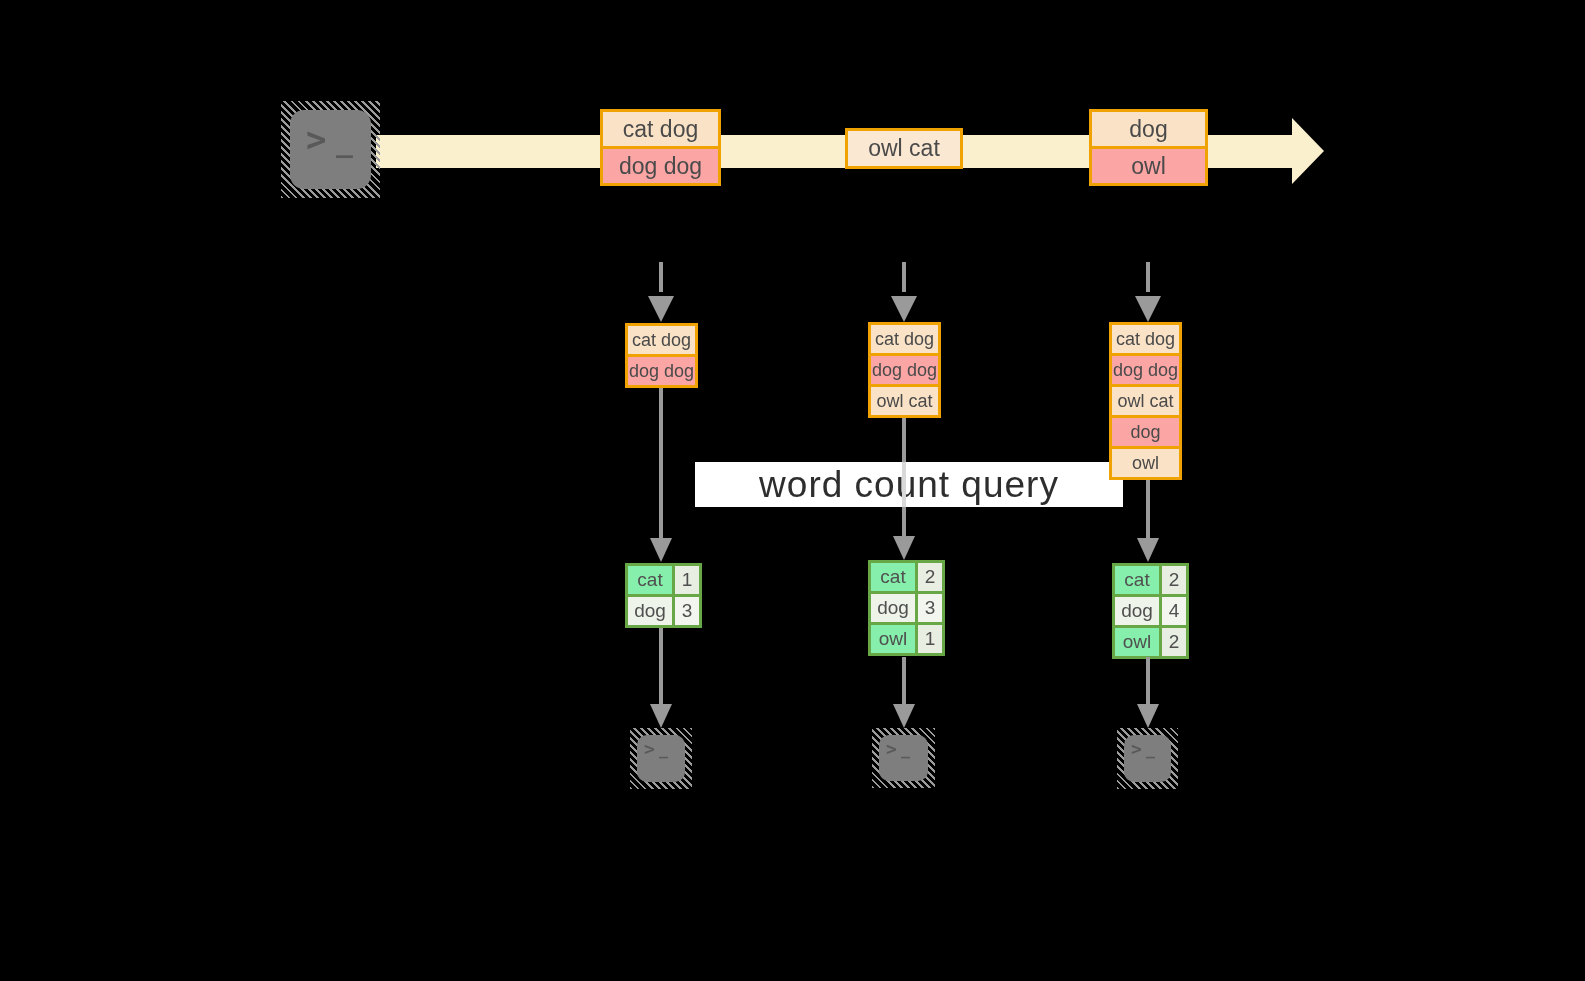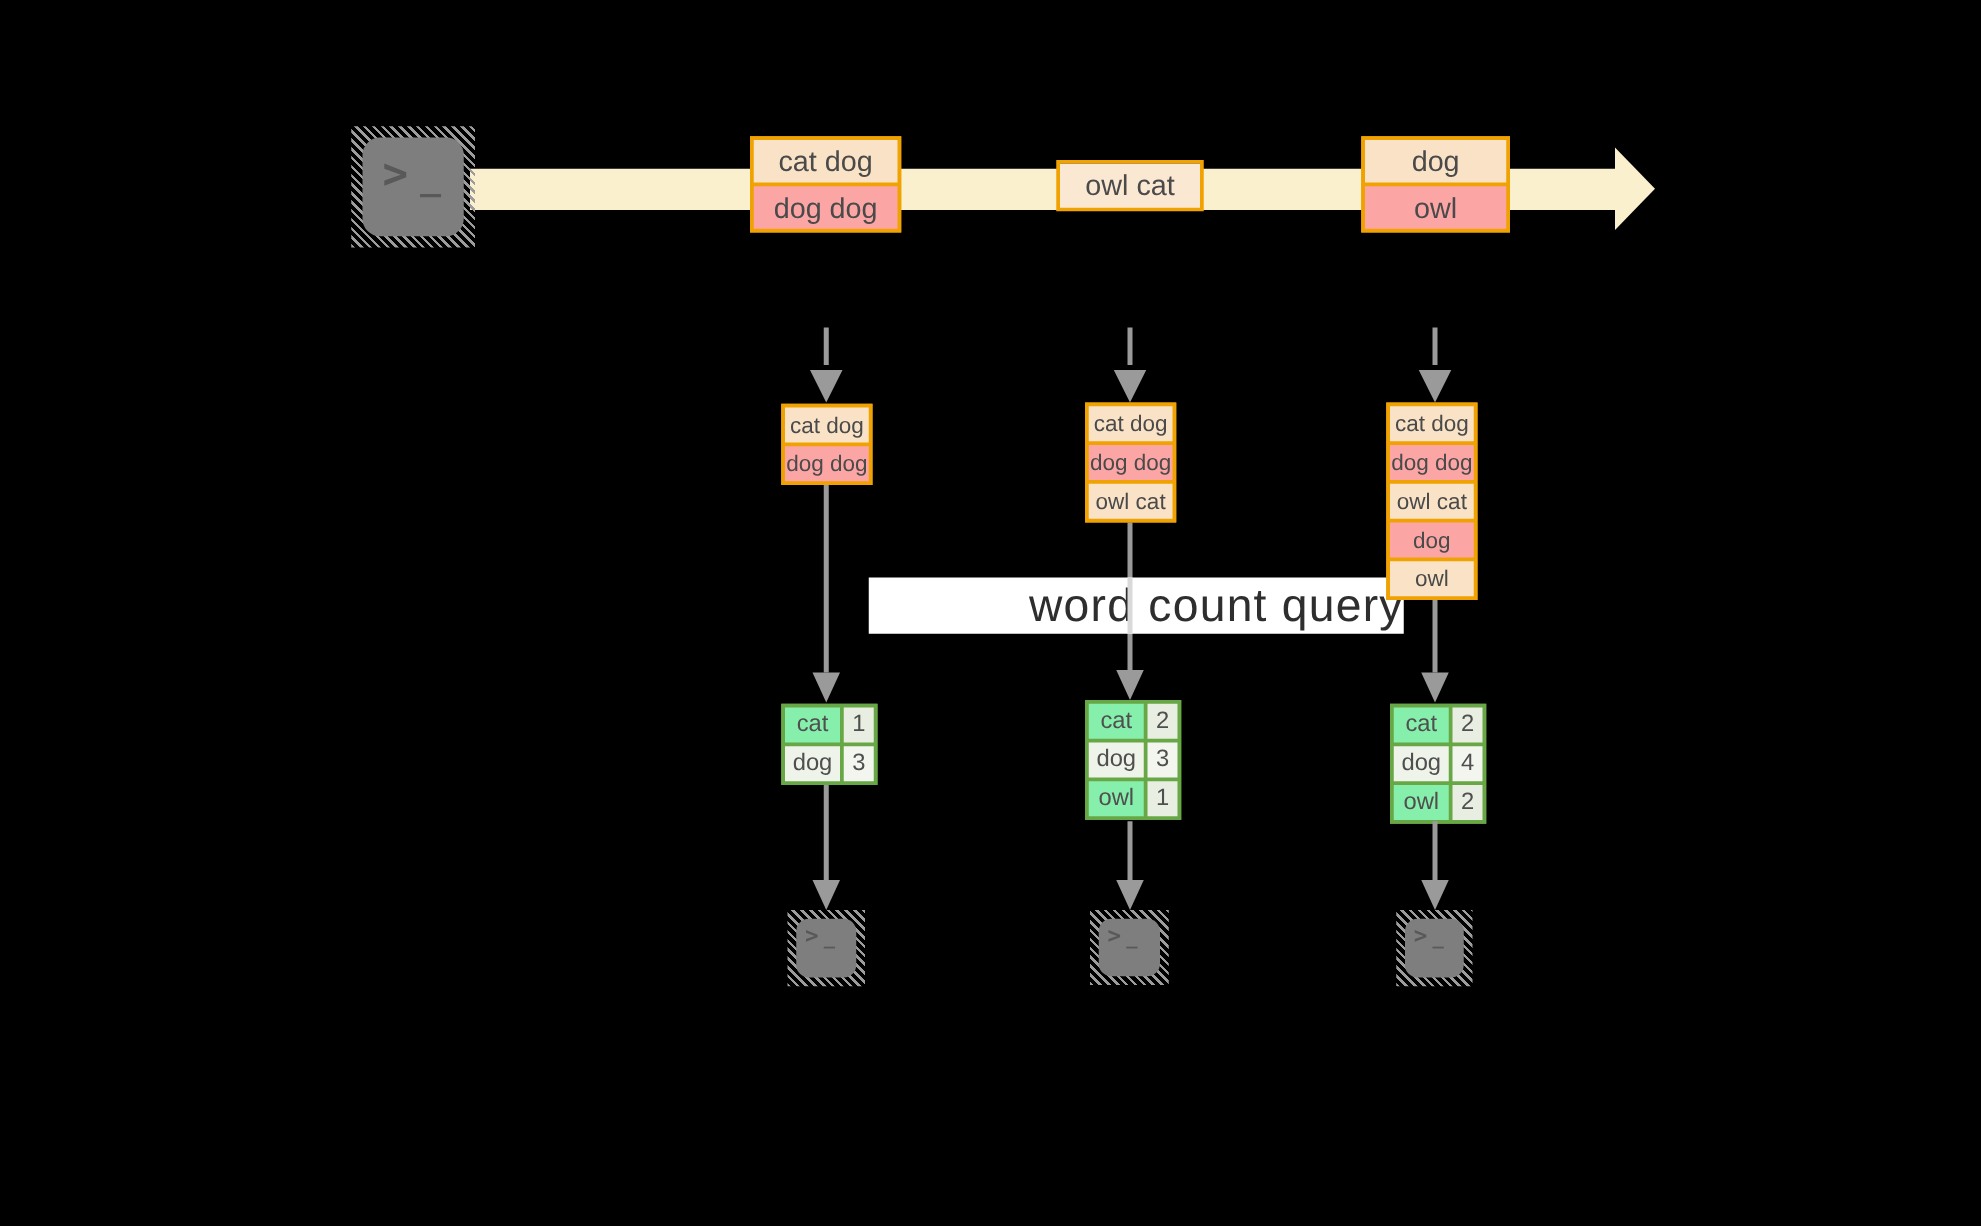--- a/index.html
+++ b/index.html
@@ -26,21 +26,21 @@
   .vdash { position:absolute; width:4px; height:30px; background:#9a9a9a; z-index:2; }
   .dtri { position:absolute; width:0; height:0; z-index:2;
     border-left:13px solid transparent; border-right:13px solid transparent; border-top:26px solid #9a9a9a; }
   
   .vline { position:absolute; width:4px; background:#9a9a9a; z-index:4; }
   .vline-lt { position:absolute; width:4px; background:#d9d9d9; z-index:6; }
   .stri { position:absolute; width:0; height:0; z-index:4;
     border-left:11px solid transparent; border-right:11px solid transparent; border-top:24px solid #9a9a9a; }
   
   .banner { position:absolute; left:695px; top:462px; width:428px; height:45px; background:#ffffff; z-index:5;
-    display:flex; align-items:center; justify-content:flex-end; }
+    display:flex; align-items:center; justify-content:center; }
   .banner span { font-size:37px; font-weight:300; color:#2e2e2e; letter-spacing:1px; }
   
   .gtable { position:absolute; display:grid; grid-template-columns:44px 24px; gap:3px;
     background:#68a745; border:3px solid #68a745; z-index:4; }
   .gcell { display:flex; align-items:center; justify-content:center; height:28px; font-size:19px; color:#4f4f4f; }
   .g-a { background:#86efac; } .g-an { background:#e8eee1; }
   .g-b { background:#eff4ea; } .g-bn { background:#f2f6ee; }
   
   .terminal { position:absolute; z-index:3;
     background:repeating-linear-gradient(45deg,#9c9c9c 0 2px,transparent 2px 5px); }

